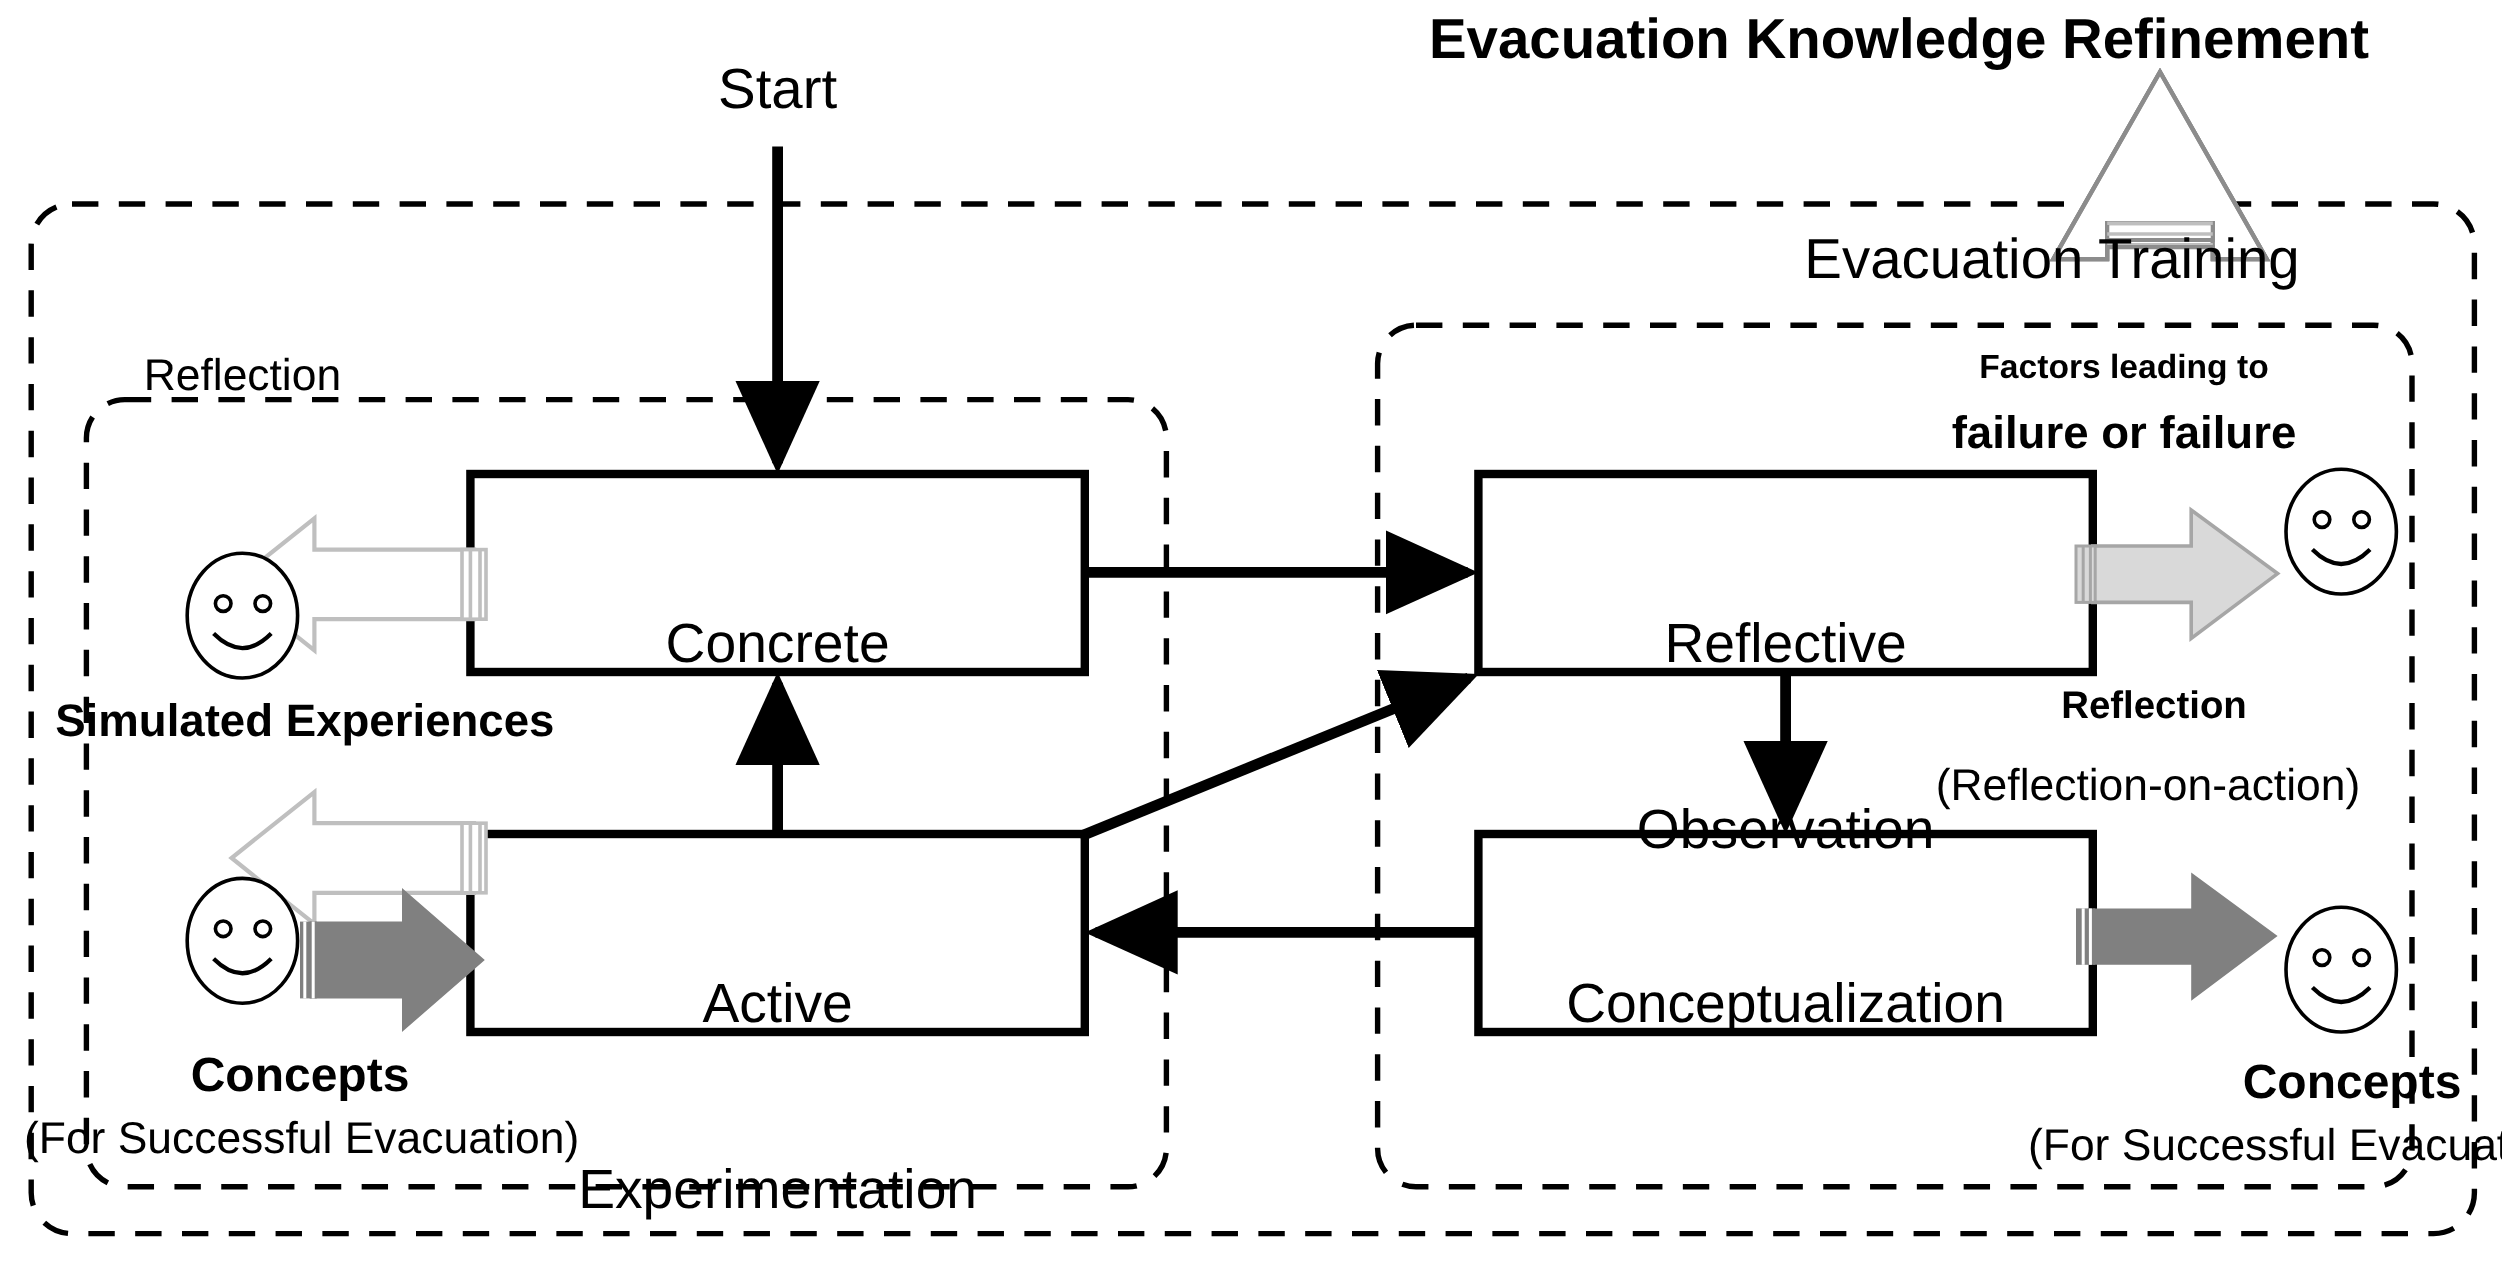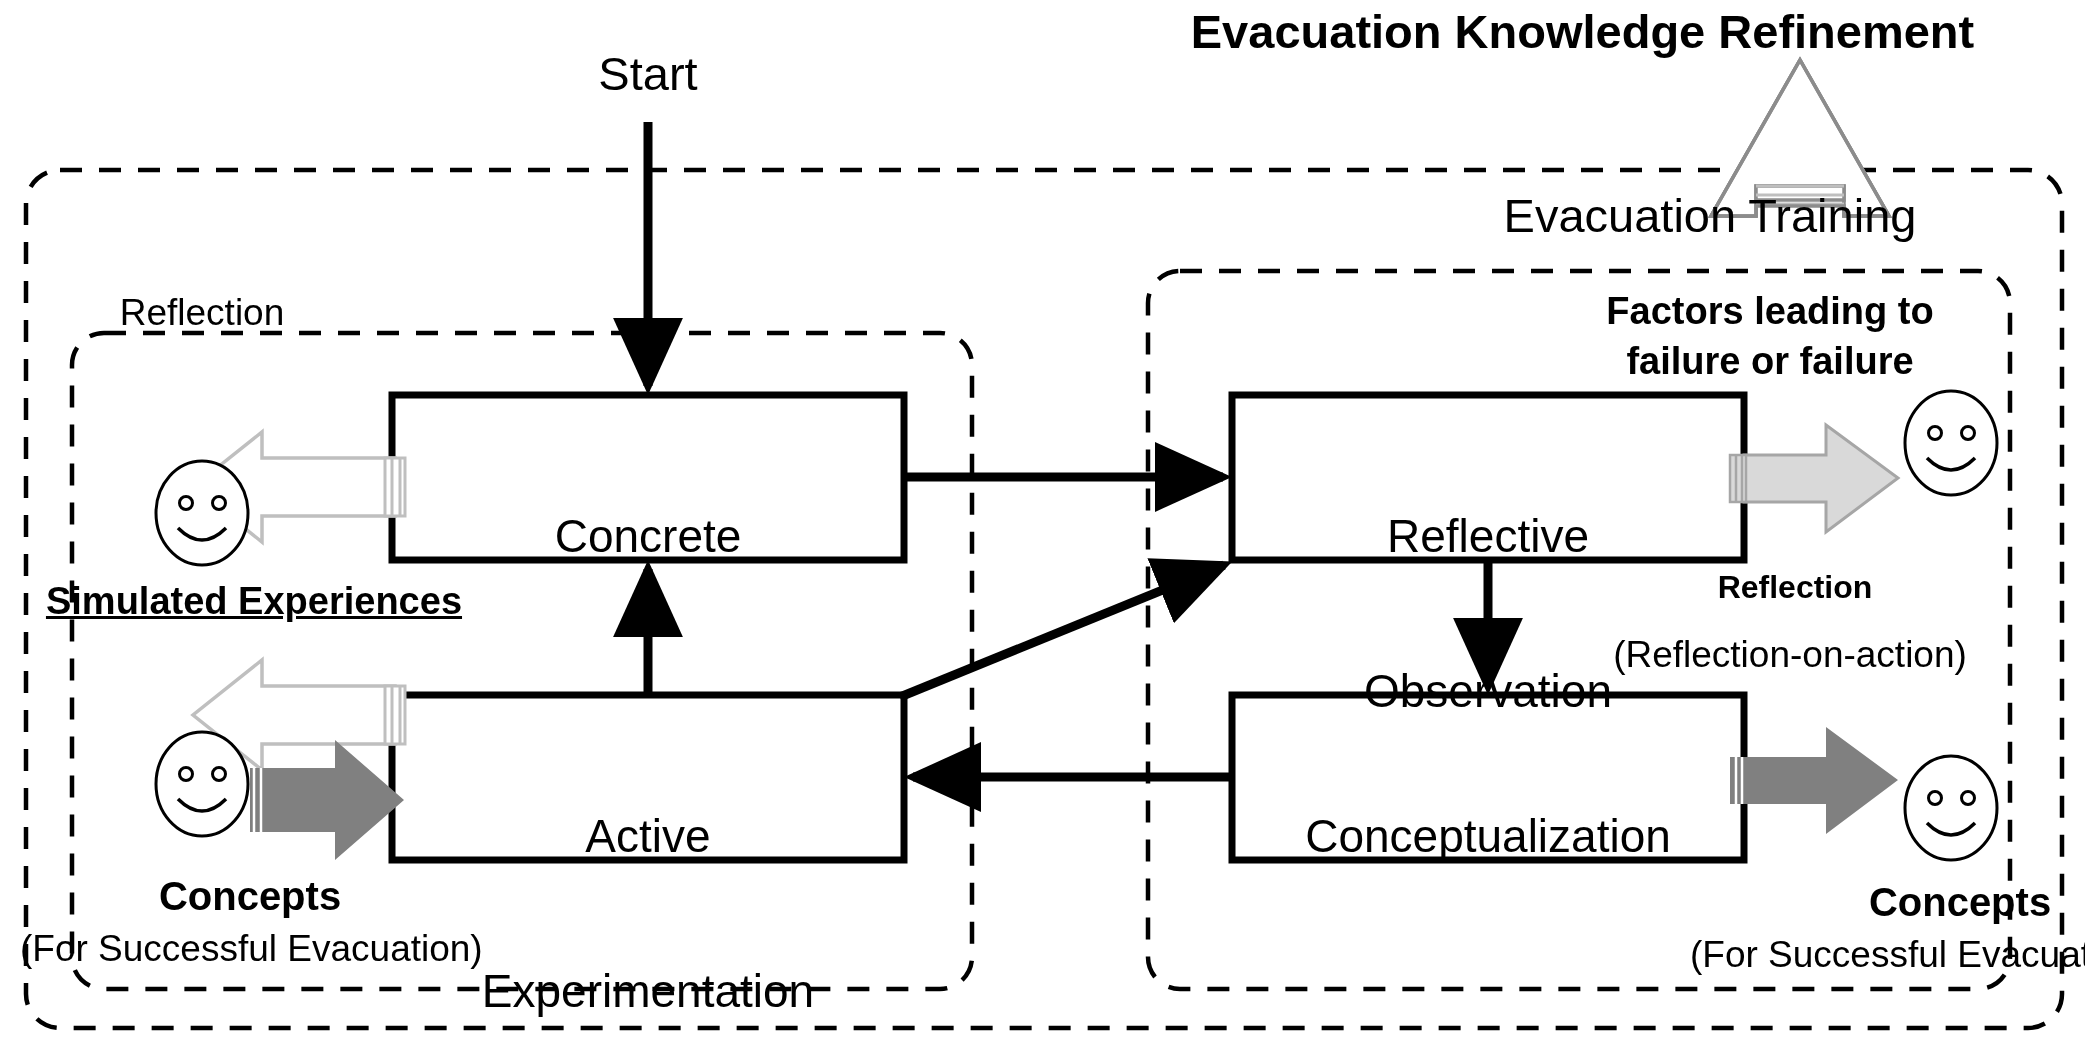--- a/index.html
+++ b/index.html
@@ -118,26 +118,26 @@
   </svg>
 
   <div class="lbl ctr" style="left:1080px;top:6px;width:1005px;font-size:47px;font-weight:bold;">Evacuation Knowledge Refinement</div>
 
   <div class="lbl ctr" style="left:498px;top:48px;width:300px;font-size:47px;">Start</div>
 
   <div class="lbl ctr" style="left:1400px;top:190px;width:620px;font-size:47px;">Evacuation Training</div>
 
   <div class="lbl ctr" style="left:62px;top:292px;width:280px;font-size:37px;">Reflection</div>
 
-  <div class="lbl ctr" style="left:34px;top:580px;width:440px;font-size:38px;font-weight:bold;text-decoration:underline;">Simulated Experiences</div>
+  <div class="lbl ctr" style="left:34px;top:580px;width:440px;font-size:38px;font-weight:bold;">Simulated Experiences</div>
 
   <div class="lbl ctr" style="left:80px;top:874px;width:340px;font-size:40px;font-weight:bold;">Concepts</div>
   <div class="lbl ctr" style="left:20px;top:928px;width:460px;font-size:37px;">(For Successful Evacuation)</div>
 
-  <div class="lbl ctr" style="left:1530px;top:290px;width:480px;font-size:38px;font-weight:bold;">Factors leading to</div>
+  <div class="lbl ctr" style="left:1530px;top:290px;width:480px;font-size:28px;font-weight:bold;">Factors leading to</div>
   <div class="lbl ctr" style="left:1530px;top:340px;width:480px;font-size:38px;font-weight:bold;">failure or failure</div>
 
   <div class="lbl ctr" style="left:1580px;top:570px;width:430px;font-size:32px;font-weight:bold;">Reflection</div>
   <div class="lbl ctr" style="left:1540px;top:634px;width:500px;font-size:37px;">(Reflection-on-action)</div>
 
   <div class="lbl ctr" style="left:1790px;top:880px;width:340px;font-size:40px;font-weight:bold;">Concepts</div>
   <div class="lbl ctr" style="left:1690px;top:934px;width:400px;font-size:37px;">(For Successful Evacuation)</div>
 
   <div class="lbl ctr" style="left:392px;top:408px;width:512px;font-size:46px;">
     <div>Concrete</div>

